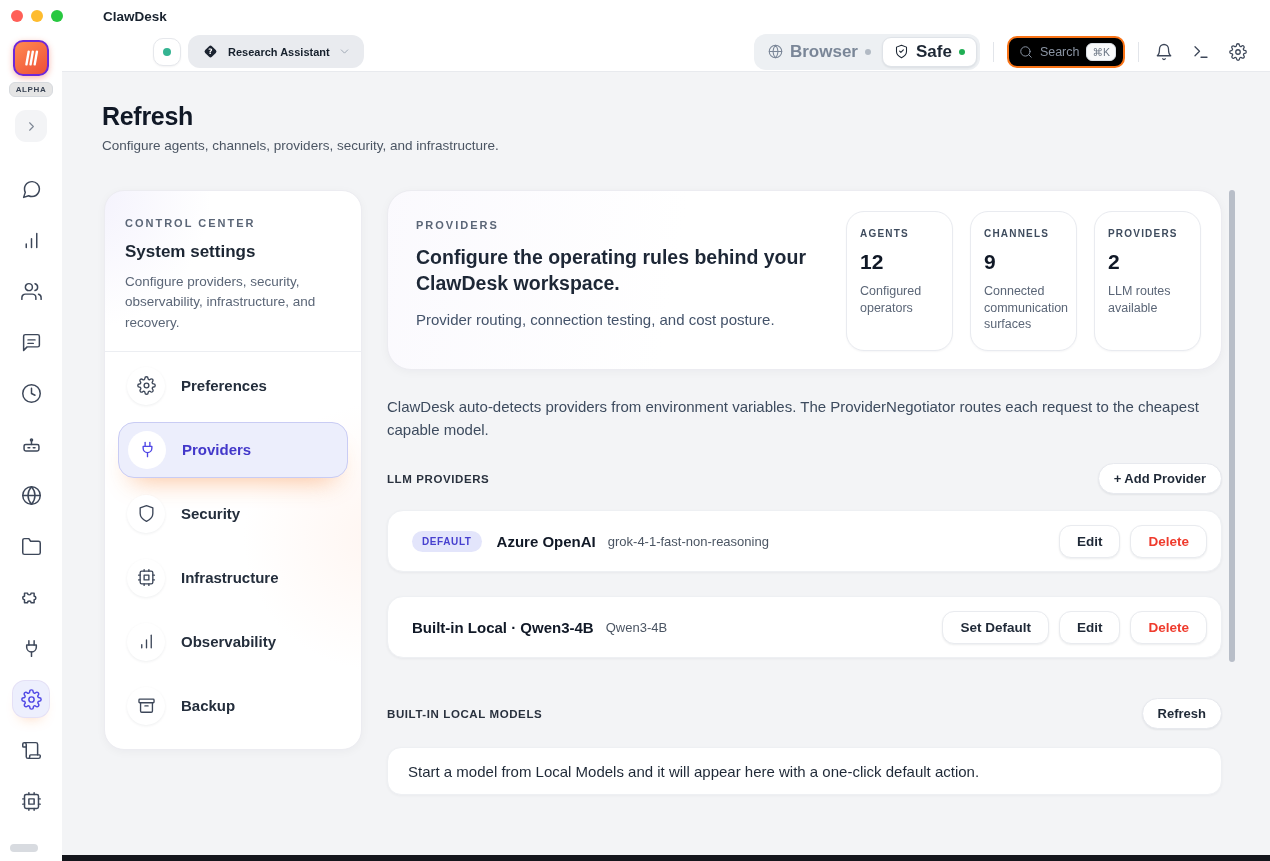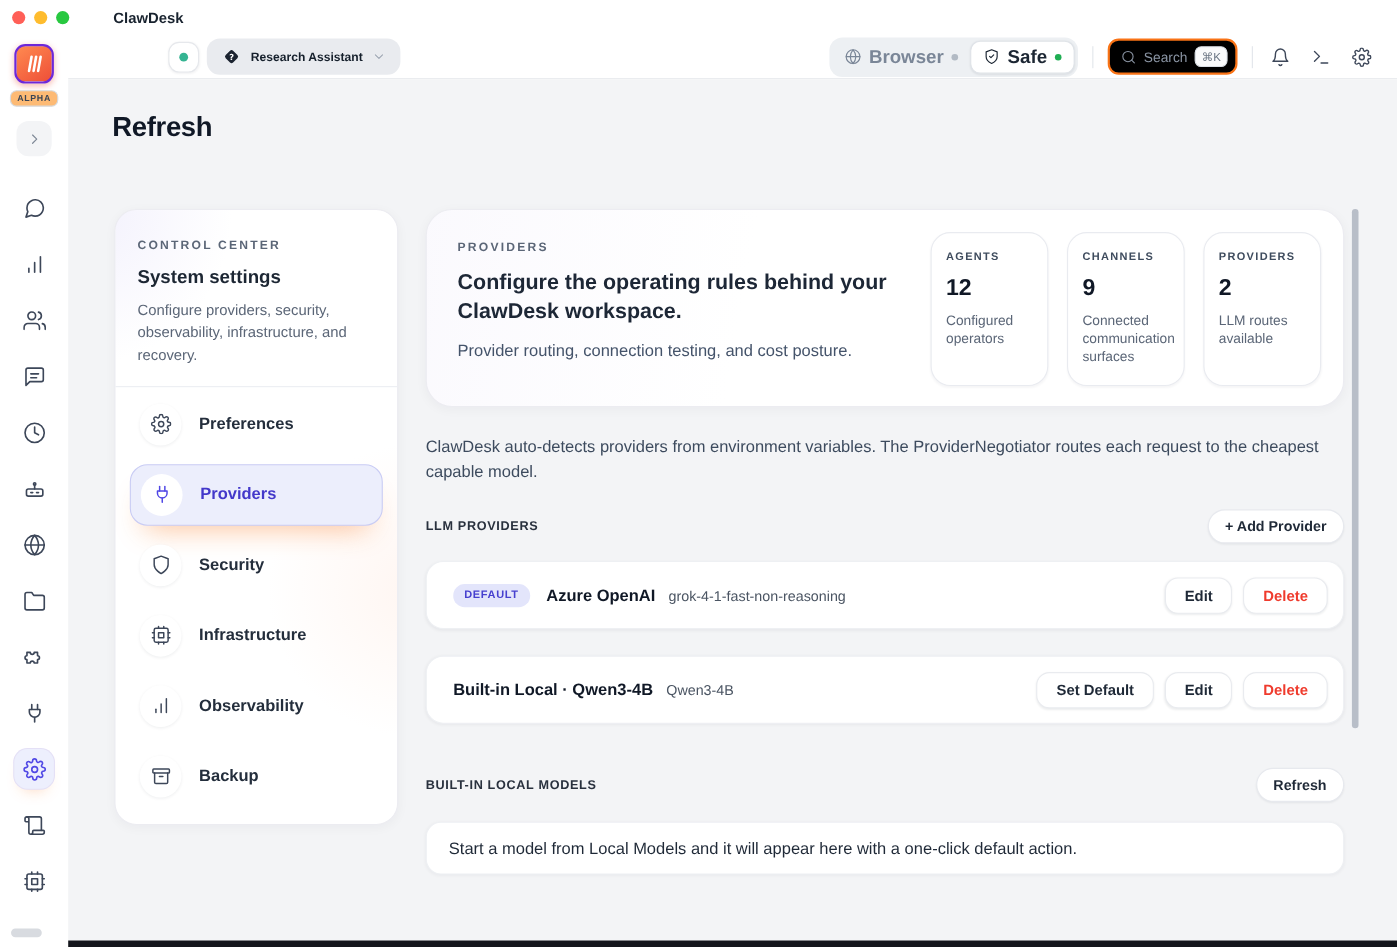--- a/index.html
+++ b/index.html
@@ -17,21 +17,21 @@
   .tl { width:12px; height:12px; border-radius:50%; }
   .tl.red { background:#ff5f57; } .tl.yellow { background:#febc2e; } .tl.green { background:#28c840; }
   .apptitle { margin-left:40px; font-size:13.5px; font-weight:700; color:#18222e; }
 
   
   .rail { position:absolute; top:32px; left:0; bottom:0; width:62px; background:#fff; display:flex; flex-direction:column; align-items:center; }
   .logo { margin-top:8px; width:36px; height:36px; border-radius:10px; border:2px solid #6d28d9;
           background:linear-gradient(145deg,#ff8a50,#ee4f38); display:flex; align-items:center; justify-content:center;
           box-shadow:0 2px 6px rgba(237,81,56,.4); }
   .alpha { margin-top:6px; font-size:8px; font-weight:800; letter-spacing:.6px; color:#3a4454;
-           background:#fdba74; border:1px solid #d7dade; border-radius:6px; padding:2px 6px; }
+           background:#e5e5e5; border:1px solid #d7dade; border-radius:6px; padding:2px 6px; }
   .expand-btn { margin-top:13px; width:32px; height:32px; border:none; border-radius:11px; background:#f3f4f6;
                 color:#7d8795; display:flex; align-items:center; justify-content:center; cursor:pointer; }
   .rail-icons { margin-top:29px; display:flex; flex-direction:column; gap:15px; align-items:center; }
   .rail-btn { width:36px; height:36px; border:none; background:transparent; color:#3d4759; border-radius:12px;
               display:flex; align-items:center; justify-content:center; cursor:pointer; }
   .rail-btn.selected { background:#edeffd; color:#5048e5; box-shadow:0 0 0 1px #e4e0f6, 0 8px 14px -8px rgba(249,115,22,.35); }
   .rail-handle { position:absolute; bottom:9px; left:10px; width:28px; height:8px; border-radius:4px; background:#d8dbe0; }
 
   
   .topbar { position:absolute; top:32px; left:62px; right:0; height:40px; background:#fff;
@@ -306,20 +306,21 @@
       <svg class="ic" width="18" height="18" viewBox="0 0 24 24">
           <circle cx="12" cy="12" r="3"></circle>
           <path d="M19.4 15a1.65 1.65 0 0 0 .33 1.82l.06.06a2 2 0 1 1-2.83 2.83l-.06-.06a1.65 1.65 0 0 0-1.82-.33 1.65 1.65 0 0 0-1 1.51V21a2 2 0 1 1-4 0v-.09a1.65 1.65 0 0 0-1-1.51 1.65 1.65 0 0 0-1.82.33l-.06.06a2 2 0 1 1-2.83-2.83l.06-.06a1.65 1.65 0 0 0 .33-1.82 1.65 1.65 0 0 0-1.51-1H3a2 2 0 1 1 0-4h.09a1.65 1.65 0 0 0 1.51-1 1.65 1.65 0 0 0-.33-1.82l-.06-.06a2 2 0 1 1 2.83-2.83l.06.06a1.65 1.65 0 0 0 1.82.33h0a1.65 1.65 0 0 0 1-1.51V3a2 2 0 1 1 4 0v.09a1.65 1.65 0 0 0 1 1.51h0a1.65 1.65 0 0 0 1.82-.33l.06-.06a2 2 0 1 1 2.83 2.83l-.06.06a1.65 1.65 0 0 0-.33 1.82v0a1.65 1.65 0 0 0 1.51 1H21a2 2 0 1 1 0 4h-.09a1.65 1.65 0 0 0-1.51 1z"></path>
         </svg>
     </button>
   </div>
 </header>
 
 <main class="content">
   <h1 class="page-title">Refresh</h1>
+  <p class="page-sub">Configure agents, channels, providers, security, and infrastructure.</p>
 
   <section class="panel">
     <div class="cc-label">CONTROL CENTER</div>
     <div class="cc-title">System settings</div>
     <p class="cc-desc">Configure providers, security, observability, infrastructure, and recovery.</p>
     <div class="cc-divider"></div>
     <nav class="cc-nav">
       <div class="nav-item">
         <span class="icon-circle">
           <svg class="ic" width="19" height="19" viewBox="0 0 24 24">

